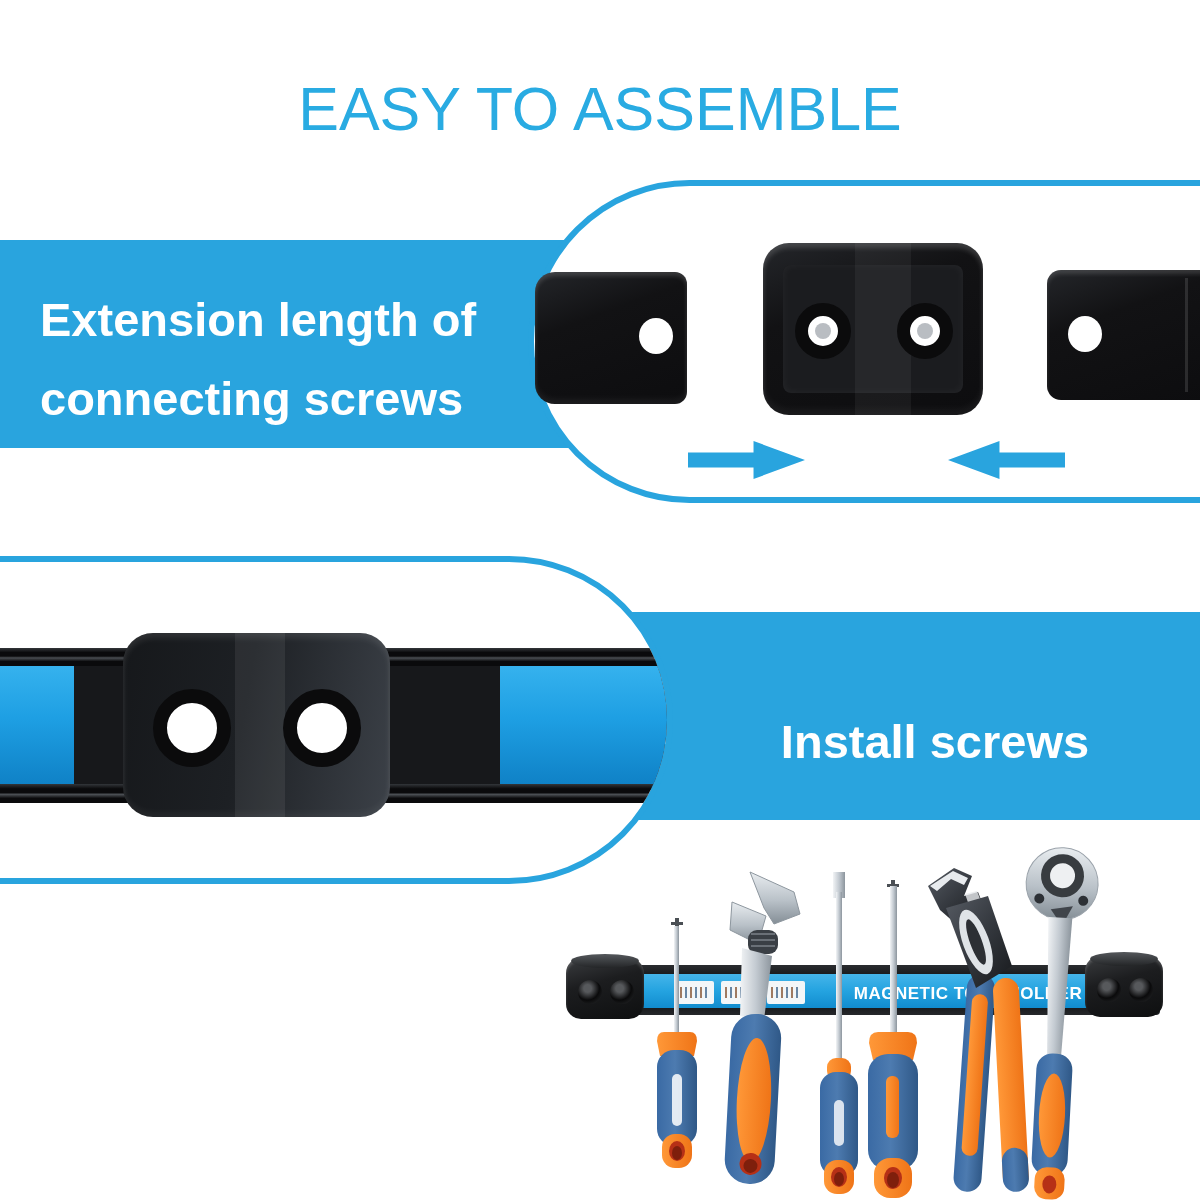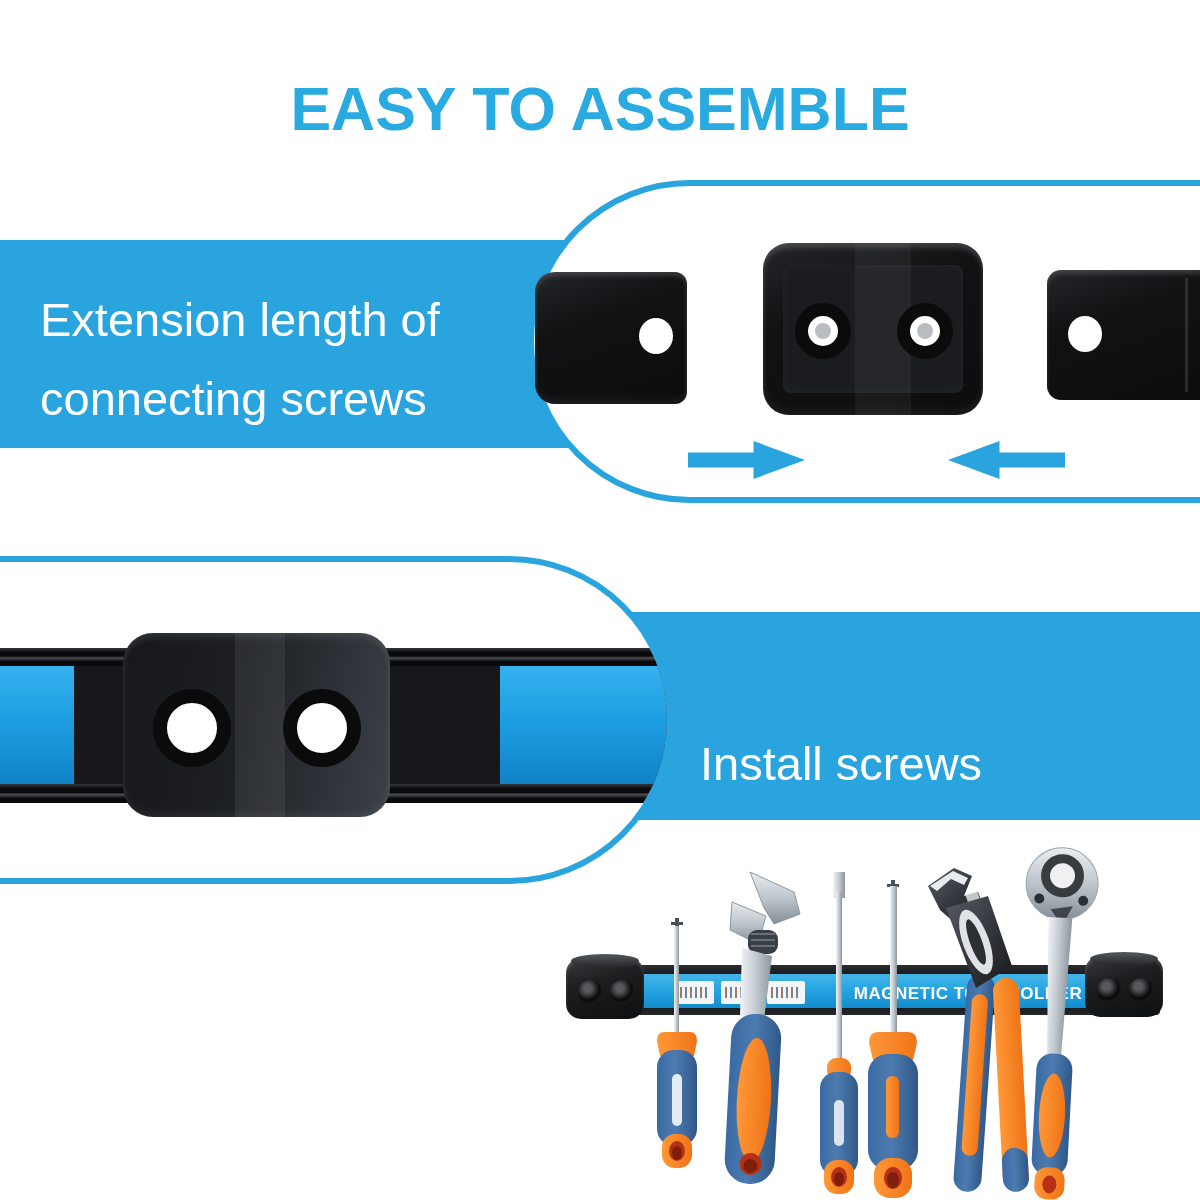--- a/index.html
+++ b/index.html
@@ -5,37 +5,37 @@
   html,body{margin:0;padding:0;}
   body{
     width:1200px;height:1200px;position:relative;overflow:hidden;
     background:#ffffff;font-family:"Liberation Sans", sans-serif;
   }
   .abs{position:absolute;}
 
   
   .page-title{
     left:0;top:74px;width:1200px;text-align:center;
-    font-size:61px;font-weight:bold;letter-spacing:0px;color:#29ABE2;
+    font-size:61px;font-weight:normal;letter-spacing:0px;color:#29ABE2;
   }
 
   
   .band{left:0;width:1200px;height:208px;background:#29A4DE;z-index:1;}
   .band1{top:240px;}
   .band2{top:612px;}
 
   
   .capsule{background:#ffffff;border:6px solid #29A4DE;box-sizing:border-box;z-index:2;}
   .capsule1{left:528px;top:180px;width:712px;height:323px;border-radius:162px 0 0 162px;}
   .capsule2{left:-44px;top:556px;width:717px;height:328px;border-radius:0 164px 164px 0;overflow:hidden;}
 
   
-  .caption{color:#ffffff;font-size:47px;font-weight:normal;z-index:3;}
+  .caption{color:#ffffff;font-size:47px;font-weight:bold;z-index:3;}
   .caption1{left:40px;top:280px;line-height:79px;width:500px;}
-  .caption2{left:700px;top:736px;width:470px;text-align:left;line-height:56px;}
+  .caption2{left:700px;top:714px;width:470px;text-align:center;line-height:56px;}
 
   
   .part{background:linear-gradient(160deg,#24262a 0%,#121214 35%,#0d0d0f 100%);z-index:3;}
   .part-left-bracket{left:535px;top:272px;width:152px;height:132px;border-radius:20px 12px 12px 20px;
     box-shadow:inset 0 4px 4px rgba(255,255,255,.14), inset 0 -5px 6px rgba(255,255,255,.06);}
   .part-buckle{left:763px;top:243px;width:220px;height:172px;border-radius:26px;
     box-shadow:inset 0 5px 5px rgba(255,255,255,.16), inset 0 -6px 7px rgba(255,255,255,.05);}
   .part-buckle .inner{left:20px;top:22px;width:180px;height:128px;border-radius:8px;
     background:#1b1c1f;box-shadow:inset 0 0 10px rgba(255,255,255,.05);}
   .part-buckle .column{left:92px;top:0px;width:56px;height:172px;background:rgba(255,255,255,.05);}

